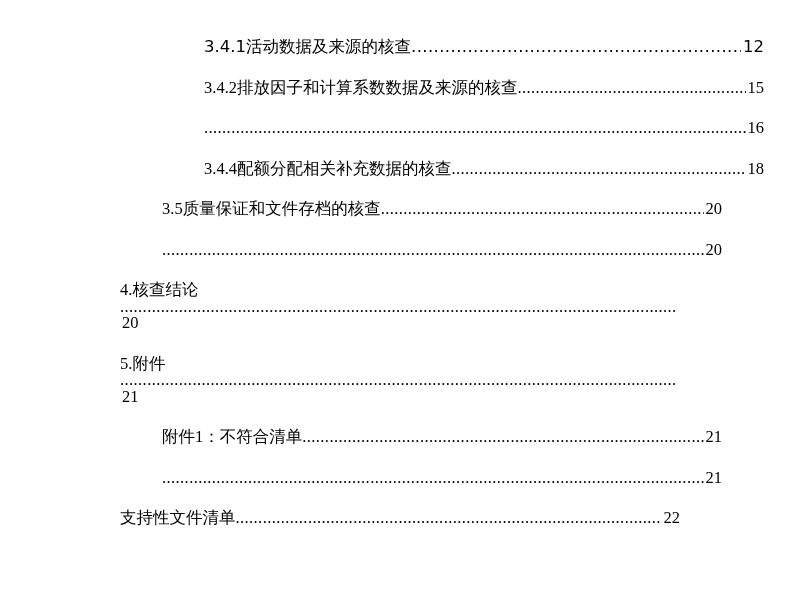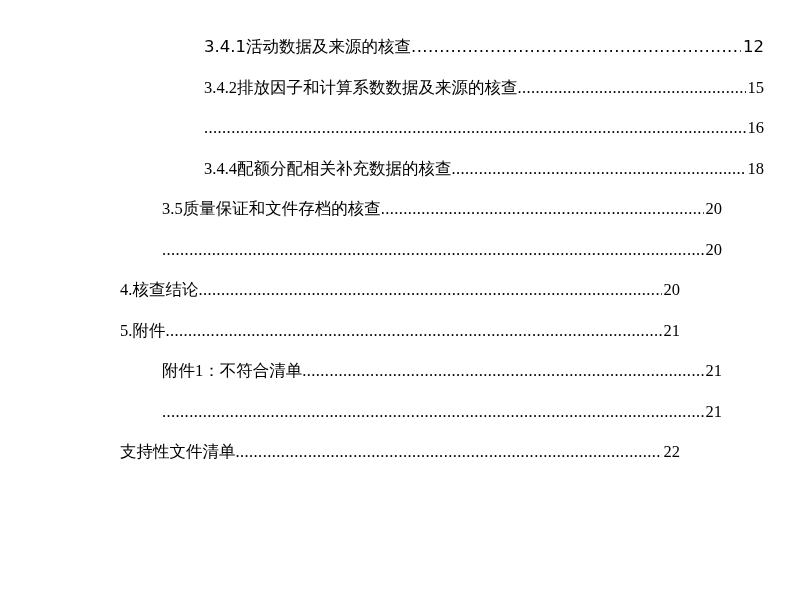--- a/index.html
+++ b/index.html
@@ -58,21 +58,21 @@
     color: #000;
   }
   .toc-entry .page-num {
     flex: 0 0 auto;
     text-align: right;
     padding-left: 2px;
   }
   
   .lvl-3 { padding-left: 84px; }
   .lvl-2 { padding-left: 42px; }
-  .lvl-1 { padding-left: 0px; }
+  .lvl-1 { padding-left: 0px; flex-direction: column; }
   .lvl-att { padding-left: 42px; }
   .lvl-final { padding-left: 0px; }
 </style>
 </head>
 <body>
 
 <div class="page">
   <div class="toc" id="toc-root">
       <div class="toc-entry lvl-3">
         <span class="label">3.4.1活动数据及来源的核查</span>

